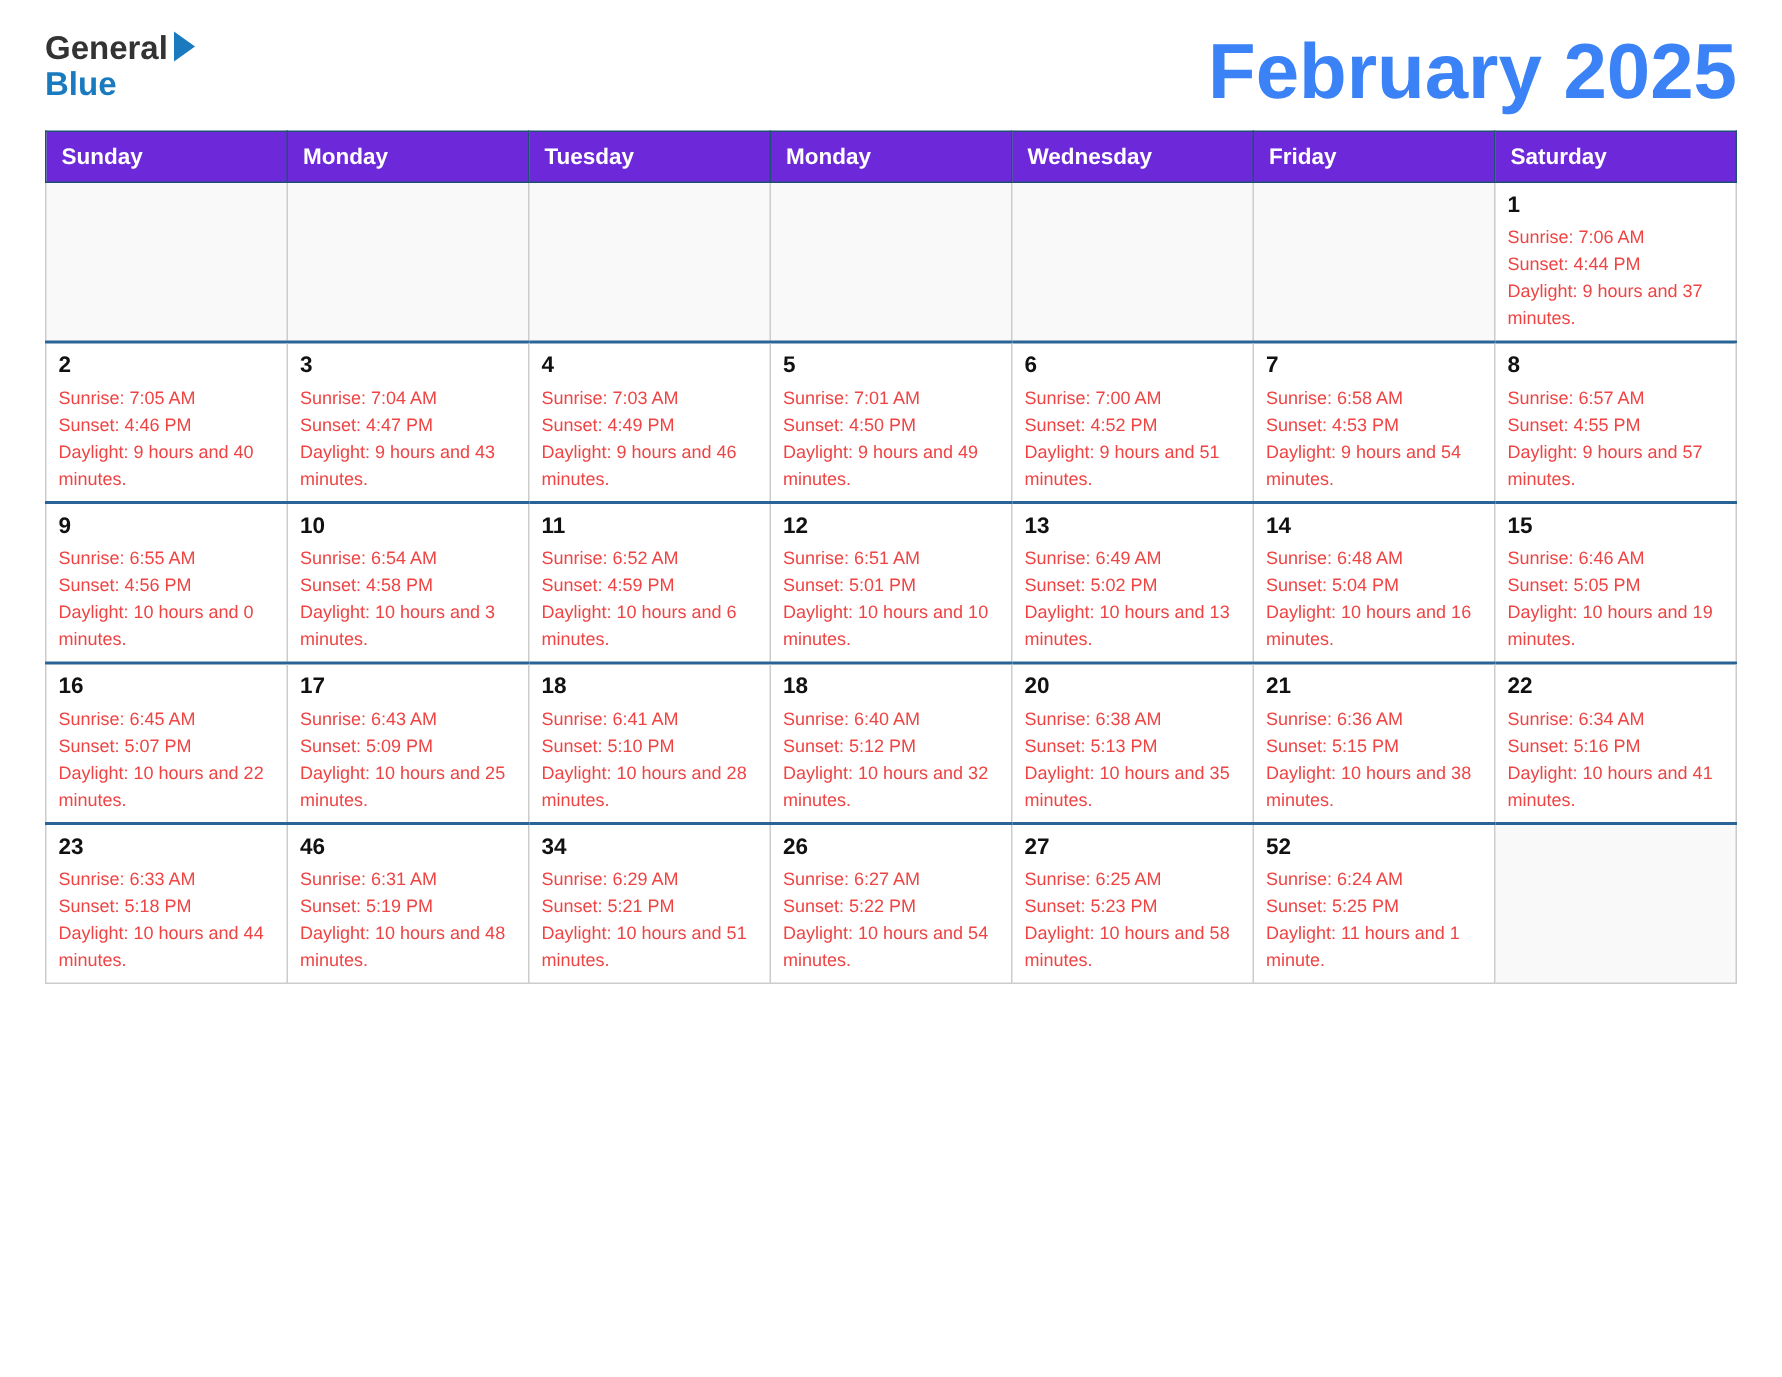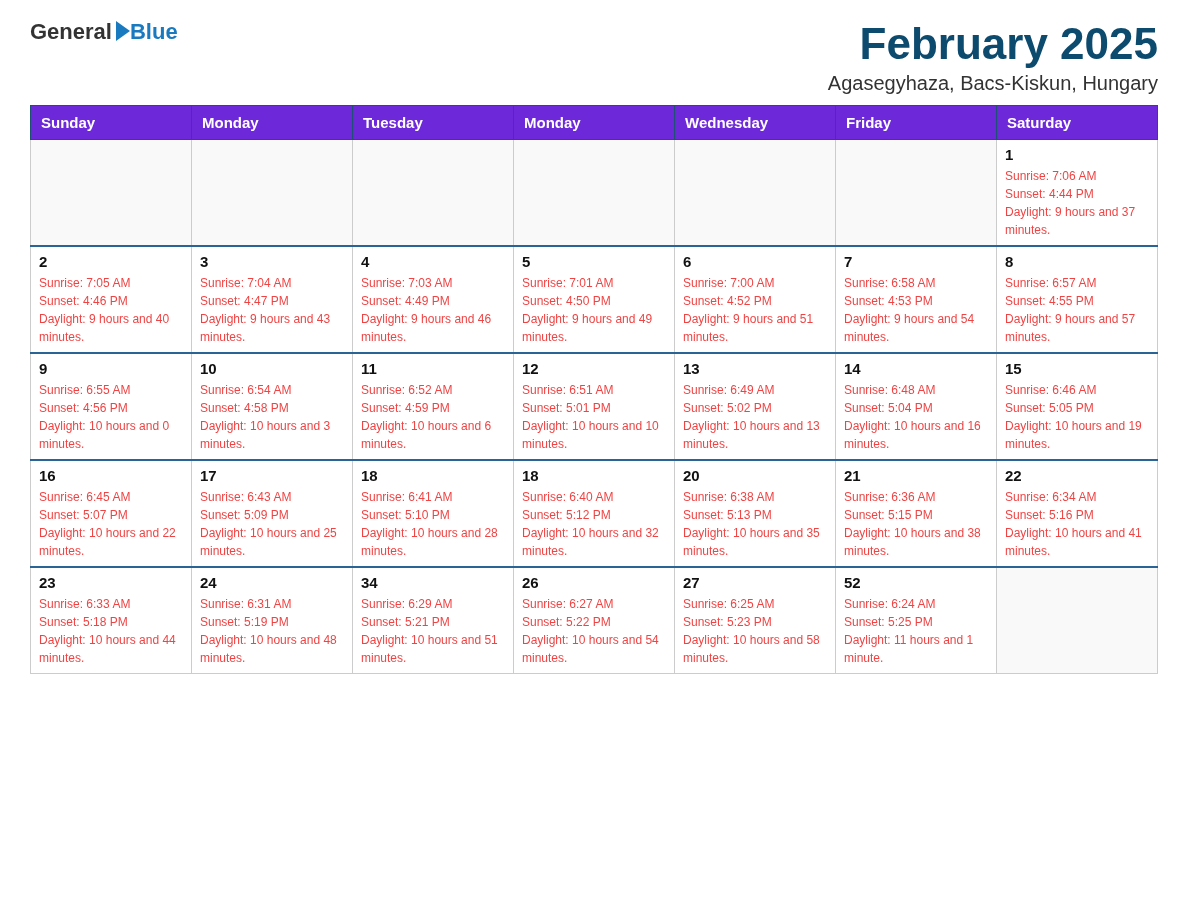--- a/index.html
+++ b/index.html
@@ -11,21 +11,21 @@
       min-height: 918px;
     }
     .header {
       display: flex;
       justify-content: space-between;
       align-items: flex-start;
       margin-bottom: 10px;
     }
     .logo {
       display: flex;
-      flex-direction: row;
+      flex-direction: column;
       font-size: 22px;
       font-weight: bold;
       line-height: 1.1;
     }
     .logo-general { color: #333; }
     .logo-blue { color: #1a7abf; }
     .logo-arrow {
       display: inline-block;
       width: 0;
       height: 0;
@@ -34,23 +34,23 @@
       border-left: 14px solid #1a7abf;
       margin-left: 4px;
       vertical-align: middle;
       position: relative;
       top: -2px;
     }
     .title-section {
       text-align: right;
     }
     .calendar-title {
-      font-size: 44px;
-      font-weight: bold;
-      color: #0c4a6e;
+      font-size: 52px;
+      font-weight: bold;
+      color: #3b82f6;
       line-height: 1.1;
     }
     .location {
       font-size: 20px;
       color: #333;
       margin-top: 4px;
     }
     .calendar {
       width: 100%;
       border-collapse: collapse;
@@ -102,21 +102,20 @@
   <div class="logo">
     <div>
       <span class="logo-general">General</span><span class="logo-arrow"></span>
     </div>
     <div>
       <span class="logo-blue">Blue</span>
     </div>
   </div>
   <div class="title-section">
     <div class="calendar-title">February 2025</div>
-    <div class="location">Agasegyhaza, Bacs-Kiskun, Hungary</div>
   </div>
 </div>
 
 <table class="calendar">
   <thead>
     <tr>
       <th>Sunday</th>
       <th>Monday</th>
       <th>Tuesday</th>
       <th>Monday</th>
@@ -227,21 +226,21 @@
           <div class="day-number">22</div>
           <div class="day-info">Sunrise: 6:34 AM<br>Sunset: 5:16 PM<br>Daylight: 10 hours and 41 minutes.</div>
         </td>
       </tr>
       <tr>
         <td>
           <div class="day-number">23</div>
           <div class="day-info">Sunrise: 6:33 AM<br>Sunset: 5:18 PM<br>Daylight: 10 hours and 44 minutes.</div>
         </td>
         <td>
-          <div class="day-number">24</div>
+          <div class="day-number">46</div>
           <div class="day-info">Sunrise: 6:31 AM<br>Sunset: 5:19 PM<br>Daylight: 10 hours and 48 minutes.</div>
         </td>
         <td>
           <div class="day-number">34</div>
           <div class="day-info">Sunrise: 6:29 AM<br>Sunset: 5:21 PM<br>Daylight: 10 hours and 51 minutes.</div>
         </td>
         <td>
           <div class="day-number">26</div>
           <div class="day-info">Sunrise: 6:27 AM<br>Sunset: 5:22 PM<br>Daylight: 10 hours and 54 minutes.</div>
         </td>

